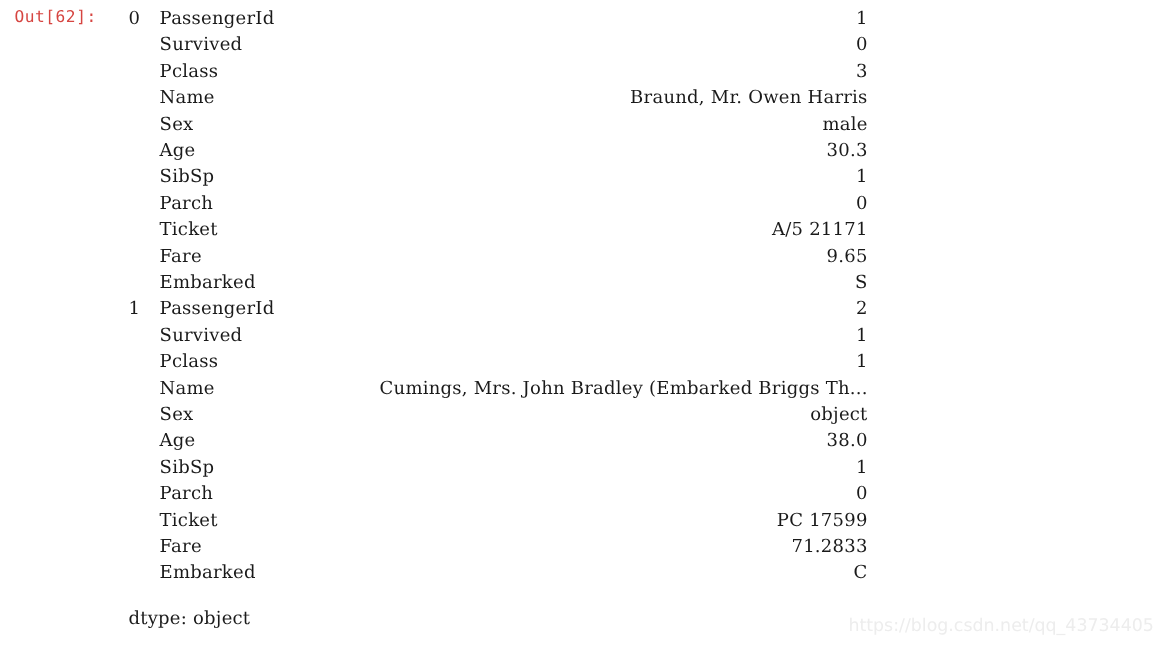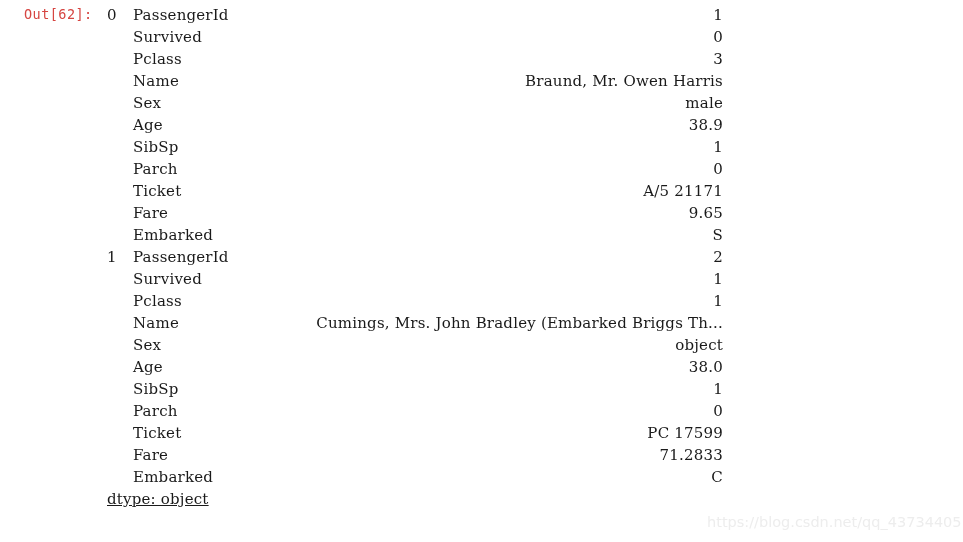--- a/index.html
+++ b/index.html
@@ -21,21 +21,21 @@
     position: absolute;
     left: 0;
     top: 0;
     width: 963px;
     height: 542px;
   }
 
   
   #out-prompt {
     position: absolute;
-    left: 24px;
+    left: 12px;
     top: 7px;
     font-family: "DejaVu Sans Mono", "Liberation Mono", monospace;
     font-size: 13.5px;
     line-height: 14px;
     letter-spacing: 0.45px;
     color: #d64541;
     white-space: pre;
   }
 
   
@@ -84,23 +84,22 @@
   
   .dtype-row {
     position: relative;
     height: 22px;
     line-height: 22px;
     white-space: pre;
   }
   .dtype-row .dtype-text {
     position: absolute;
     left: 0;
-    top: 0;
+    top: 16px;
     letter-spacing: 0.2px;
-    text-decoration: underline;
   }
 
   
   #watermark {
     position: absolute;
     left: 707px;
     top: 513px;
     font-family: "DejaVu Sans", "Liberation Sans", sans-serif;
     font-size: 14.5px;
     line-height: 18px;
@@ -116,21 +115,21 @@
 
   <div id="out-prompt">Out[62]:</div>
 
   <div id="series-dump">
 
   <div class="series-row"><span class="idx">0</span><span class="field">PassengerId</span><span class="value">1</span></div>
       <div class="series-row"><span class="idx"></span><span class="field">Survived</span><span class="value">0</span></div>
       <div class="series-row"><span class="idx"></span><span class="field">Pclass</span><span class="value">3</span></div>
       <div class="series-row"><span class="idx"></span><span class="field">Name</span><span class="value">Braund, Mr. Owen Harris</span></div>
       <div class="series-row"><span class="idx"></span><span class="field">Sex</span><span class="value">male</span></div>
-      <div class="series-row"><span class="idx"></span><span class="field">Age</span><span class="value">38.9</span></div>
+      <div class="series-row"><span class="idx"></span><span class="field">Age</span><span class="value">30.3</span></div>
       <div class="series-row"><span class="idx"></span><span class="field">SibSp</span><span class="value">1</span></div>
       <div class="series-row"><span class="idx"></span><span class="field">Parch</span><span class="value">0</span></div>
       <div class="series-row"><span class="idx"></span><span class="field">Ticket</span><span class="value">A/5 21171</span></div>
       <div class="series-row"><span class="idx"></span><span class="field">Fare</span><span class="value">9.65</span></div>
       <div class="series-row"><span class="idx"></span><span class="field">Embarked</span><span class="value">S</span></div>
       <div class="series-row"><span class="idx">1</span><span class="field">PassengerId</span><span class="value">2</span></div>
       <div class="series-row"><span class="idx"></span><span class="field">Survived</span><span class="value">1</span></div>
       <div class="series-row"><span class="idx"></span><span class="field">Pclass</span><span class="value">1</span></div>
       <div class="series-row"><span class="idx"></span><span class="field">Name</span><span class="value">Cumings, Mrs. John Bradley (Embarked Briggs Th...</span></div>
       <div class="series-row"><span class="idx"></span><span class="field">Sex</span><span class="value">object</span></div>

